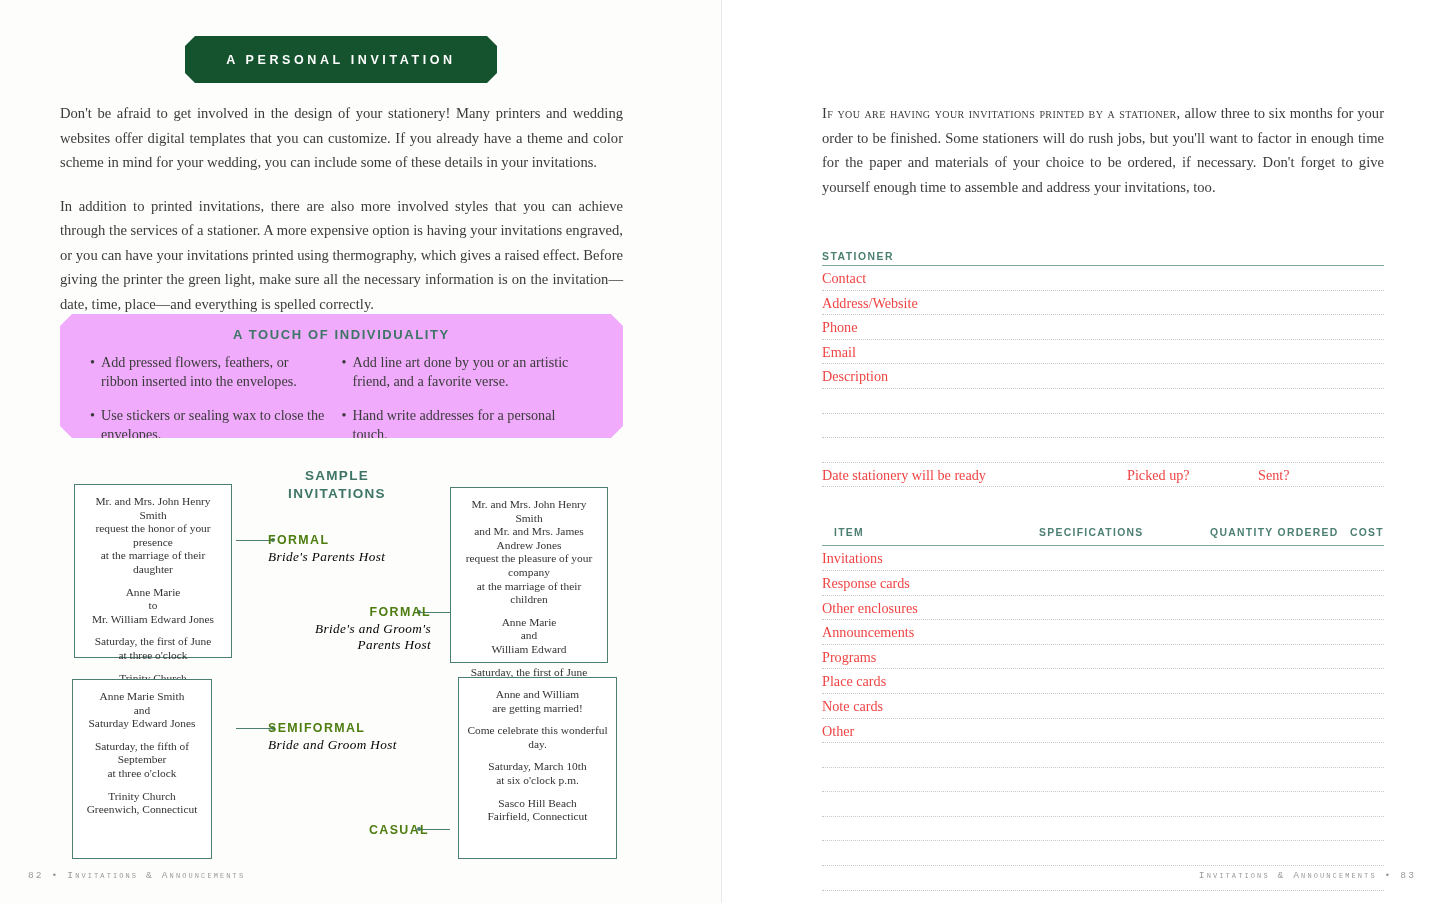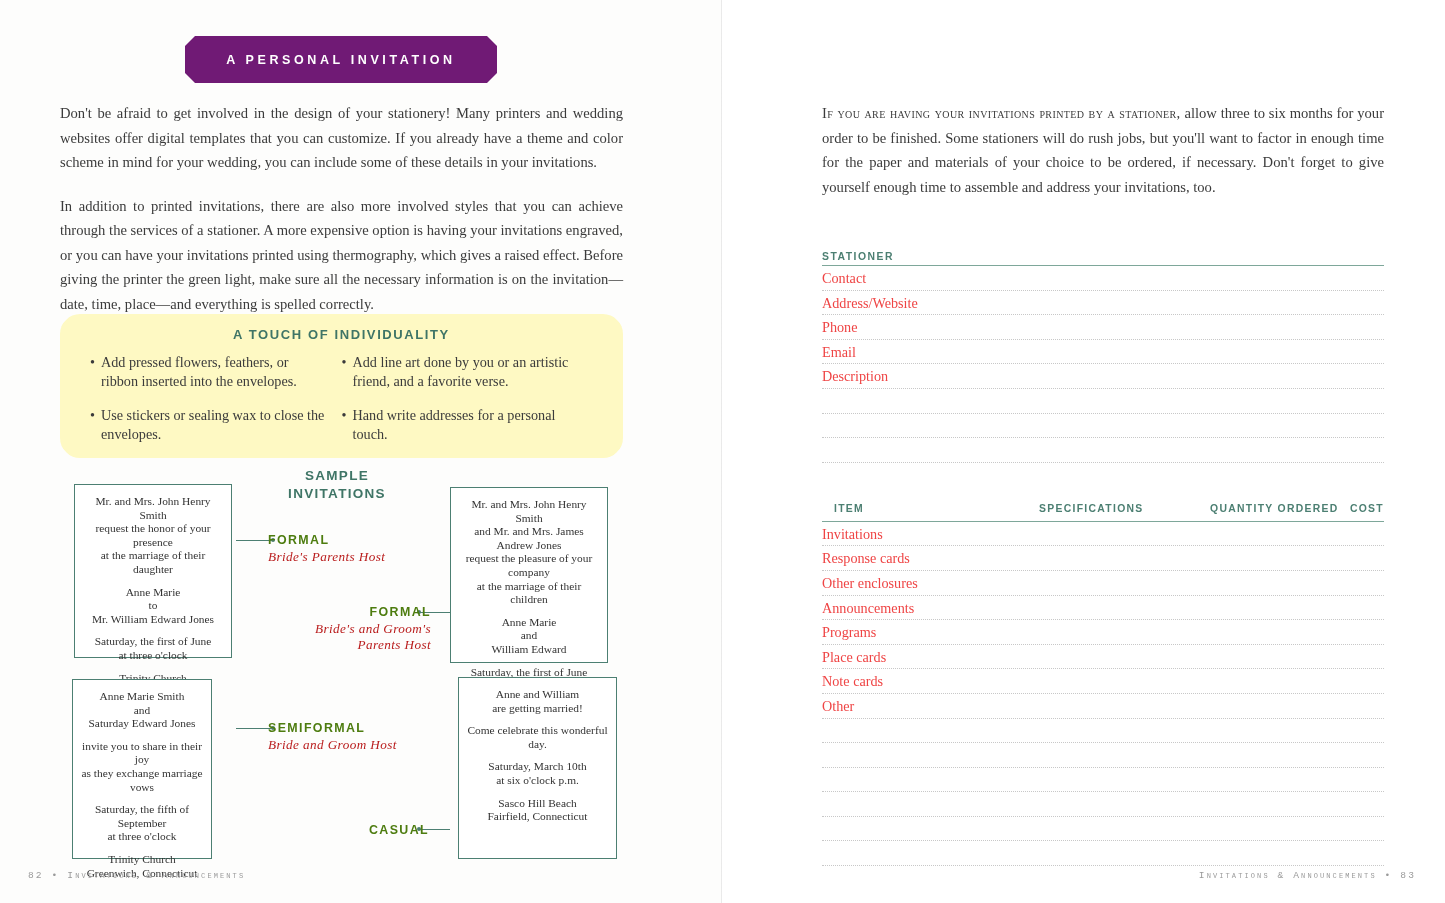--- a/index.html
+++ b/index.html
@@ -14,21 +14,21 @@
   .page{position:relative;width:722px;height:903px;background:#fefefe;}
   .page.left{background:#fdfdfc;}
   .page.right{background:#ffffff;}
   .gutter{position:absolute;left:721px;top:0;width:3px;height:903px;
           background:linear-gradient(to right,#f2f2f2,#d9d9d9,#f4f4f4);}
 
   
   .banner-wrap{position:absolute;left:185px;top:36px;width:312px;height:47px;}
   .banner{
     width:100%;height:100%;
-    background:#701a75;
+    background:#14532d;
     display:flex;align-items:center;justify-content:center;
     clip-path:polygon(0 10px,10px 0,calc(100% - 10px) 0,100% 10px,100% calc(100% - 10px),calc(100% - 10px) 100%,10px 100%,0 calc(100% - 10px));
   }
   .banner-text{
     font-family:"Liberation Sans", sans-serif;
     font-size:12.5px;letter-spacing:3.6px;color:#ffffff;font-weight:600;
   }
 
   .body-col{position:absolute;left:60px;top:101px;width:563px;}
   p.para{
@@ -37,24 +37,23 @@
     text-align:justify;
     color:#3b3b3b;
   }
   p.para .smallcaps{
     font-variant:small-caps;
     letter-spacing:0.4px;
   }
 
   
   .touch-box{
-    position:absolute;left:60px;top:314px;width:563px;height:144px;
-    background:#fef9c3;
+    position:absolute;left:60px;top:314px;width:563px;height:124px;
+    background:#f0abfc;
     clip-path:polygon(0 12px,12px 0,calc(100% - 12px) 0,100% 12px,100% calc(100% - 12px),calc(100% - 12px) 100%,12px 100%,0 calc(100% - 12px));
-    border-radius:20px;
   }
   .touch-title{
     text-align:center;margin-top:13px;
     font-family:"Liberation Sans", sans-serif;
     font-size:13px;font-weight:700;letter-spacing:1.6px;color:#3f7566;
   }
   .touch-cols{display:flex;margin-top:11px;padding:0 30px;}
   .touch-col{width:50%;box-sizing:border-box;padding-right:14px;}
   .bullet-item{
     display:flex;font-size:14.2px;line-height:19px;margin-bottom:15px;color:#3b3b3b;
@@ -89,21 +88,21 @@
   #card-semiformal{left:72px;top:679px;width:140px;height:180px;}
   #card-casual{left:458px;top:677px;width:159px;height:182px;}
 
   .label-block{position:absolute;}
   .label-main{
     font-family:"Liberation Sans", sans-serif;
     font-size:12.4px;font-weight:700;letter-spacing:1.4px;color:#4d7c0f;
   }
   .label-sub{
     font-family:"Liberation Serif", serif;
-    font-style:italic;font-size:13.2px;color:#b91c1c;letter-spacing:0.4px;
+    font-style:italic;font-size:13.2px;color:#000000;letter-spacing:0.4px;
     margin-top:2px;
   }
   #lbl-formal-1{left:268px;top:533px;}
   #lbl-formal-2{left:286px;top:605px;text-align:right;width:145px;}
   #lbl-semiformal{left:268px;top:721px;}
   #lbl-casual{left:369px;top:823px;}
 
   .conn{position:absolute;background:#4c7f72;height:1px;}
   .dot{position:absolute;width:4px;height:4px;border-radius:50%;background:#4c7f72;}
 
@@ -254,24 +253,20 @@
       </div>
     </div>
 
     <div class="card" id="card-semiformal">
       <div class="blk">
         <div>Anne Marie Smith</div>
         <div>and</div>
         <div>Saturday Edward Jones</div>
       </div>
       <div class="blk">
-        <div>invite you to share in their joy</div>
-        <div>as they exchange marriage vows</div>
-      </div>
-      <div class="blk">
         <div>Saturday, the fifth of September</div>
         <div>at three o'clock</div>
       </div>
       <div class="blk">
         <div>Trinity Church</div>
         <div>Greenwich, Connecticut</div>
       </div>
     </div>
 
     <div class="card" id="card-casual">
@@ -333,20 +328,25 @@
         </div>
       <div class="form-row">
           <span class="lbl">Email</span>
         </div>
       <div class="form-row">
           <span class="lbl">Description</span>
         </div>
       <div class="form-row blank"></div>
       <div class="form-row blank"></div>
       <div class="form-row blank"></div>
+      <div class="form-row">
+        <span class="lbl">Date stationery will be ready</span>
+        <span class="lbl2">Picked up?</span>
+        <span class="lbl3">Sent?</span>
+      </div>
 
       <div style="height:40px;"></div>
 
       <div class="tbl-head">
         <span class="th-item">ITEM</span>
         <span class="th-spec">SPECIFICATIONS</span>
         <span class="th-qty">QUANTITY ORDERED</span>
         <span class="th-cost">COST</span>
       </div>
 

